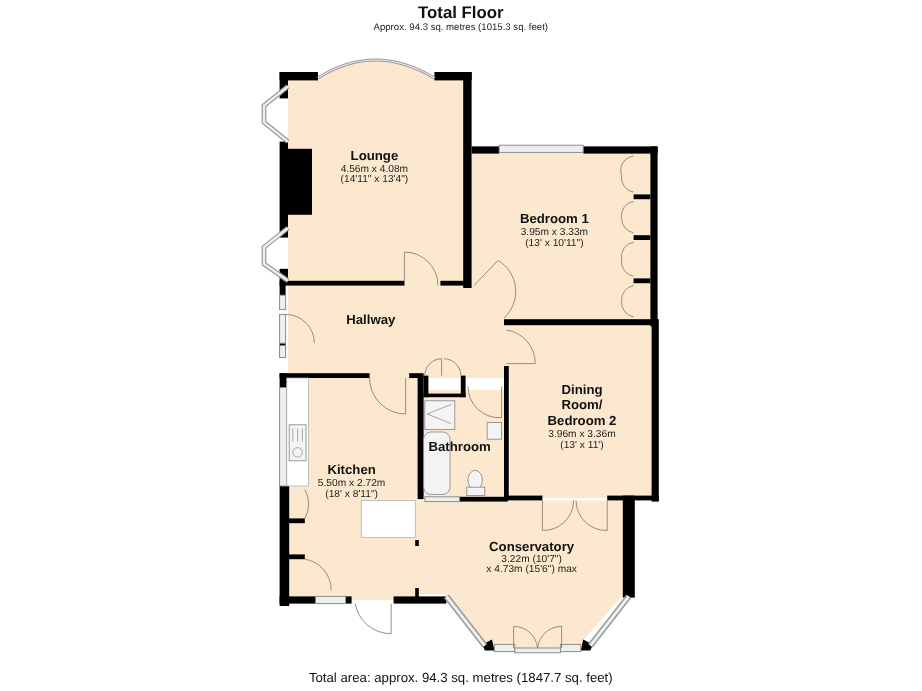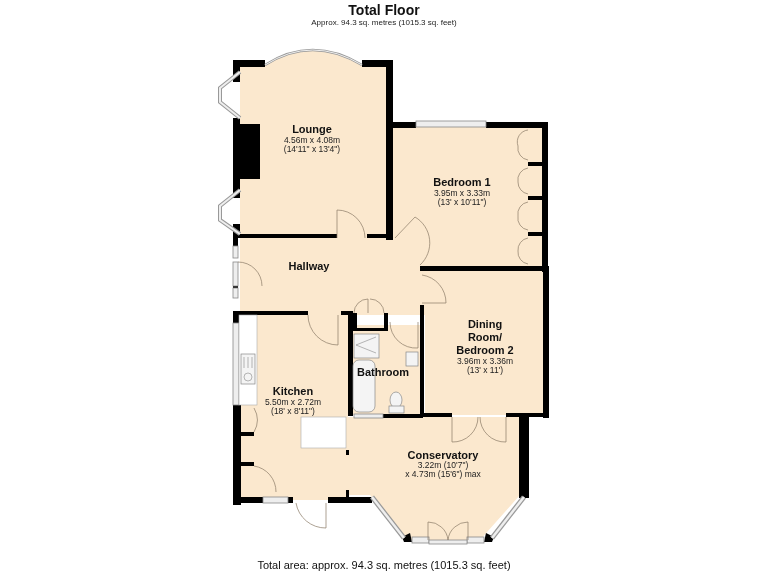--- a/index.html
+++ b/index.html
@@ -208,13 +208,13 @@
     <text class="room-name" x="293" y="395">Kitchen</text>
     <text class="room-dim" x="293" y="405">5.50m x 2.72m</text>
     <text class="room-dim" x="293" y="414">(18' x 8'11")</text>
 
     <text class="room-name" x="443" y="459">Conservatory</text>
     <text class="room-dim" x="443" y="468">3.22m (10'7")</text>
     <text class="room-dim" x="443" y="477">x 4.73m (15'6") max</text>
   </g>
 </svg>
 
-<div class="footer">Total area: approx. 94.3 sq. metres (1015.3 sq. feet)</div>
+<div class="footer">Total area: approx. 94.3 sq. metres (1847.7 sq. feet)</div>
 
 </body></html>

